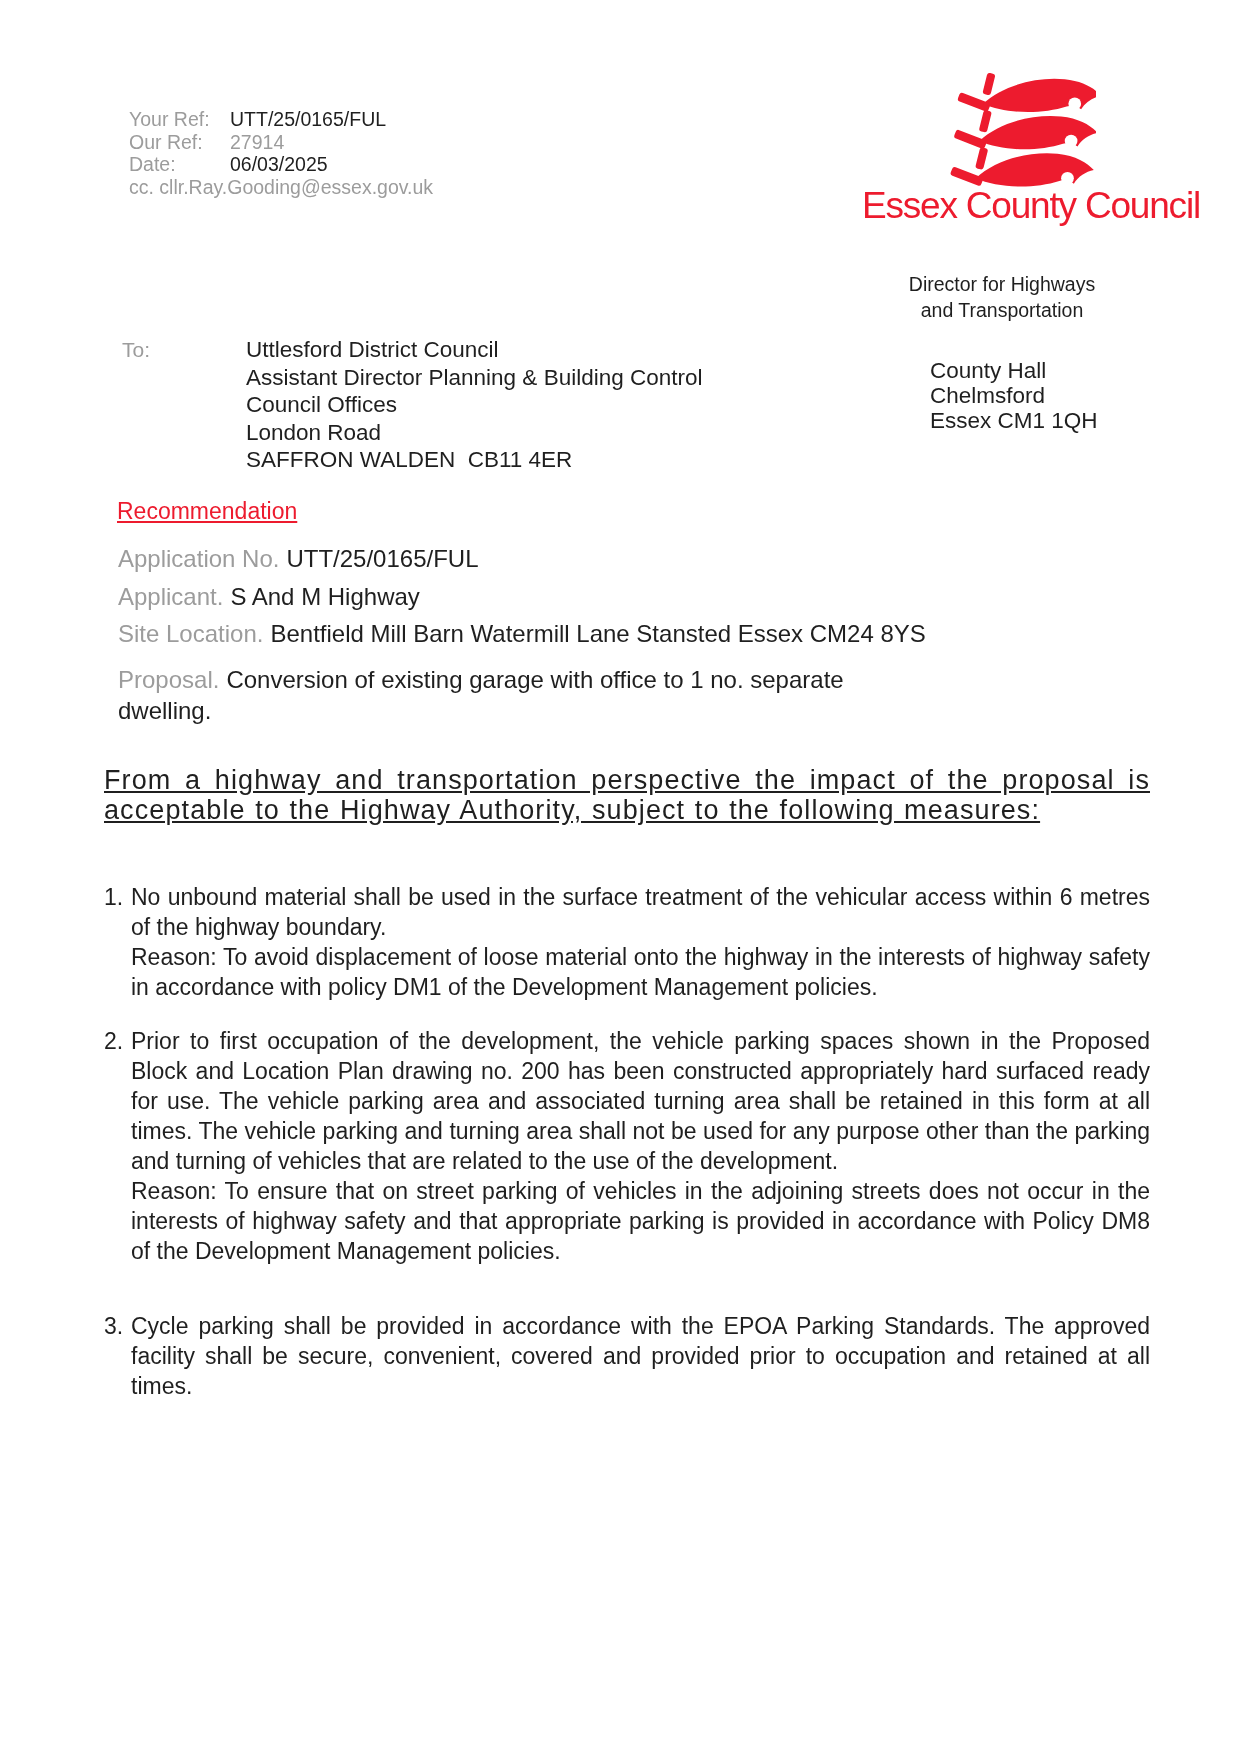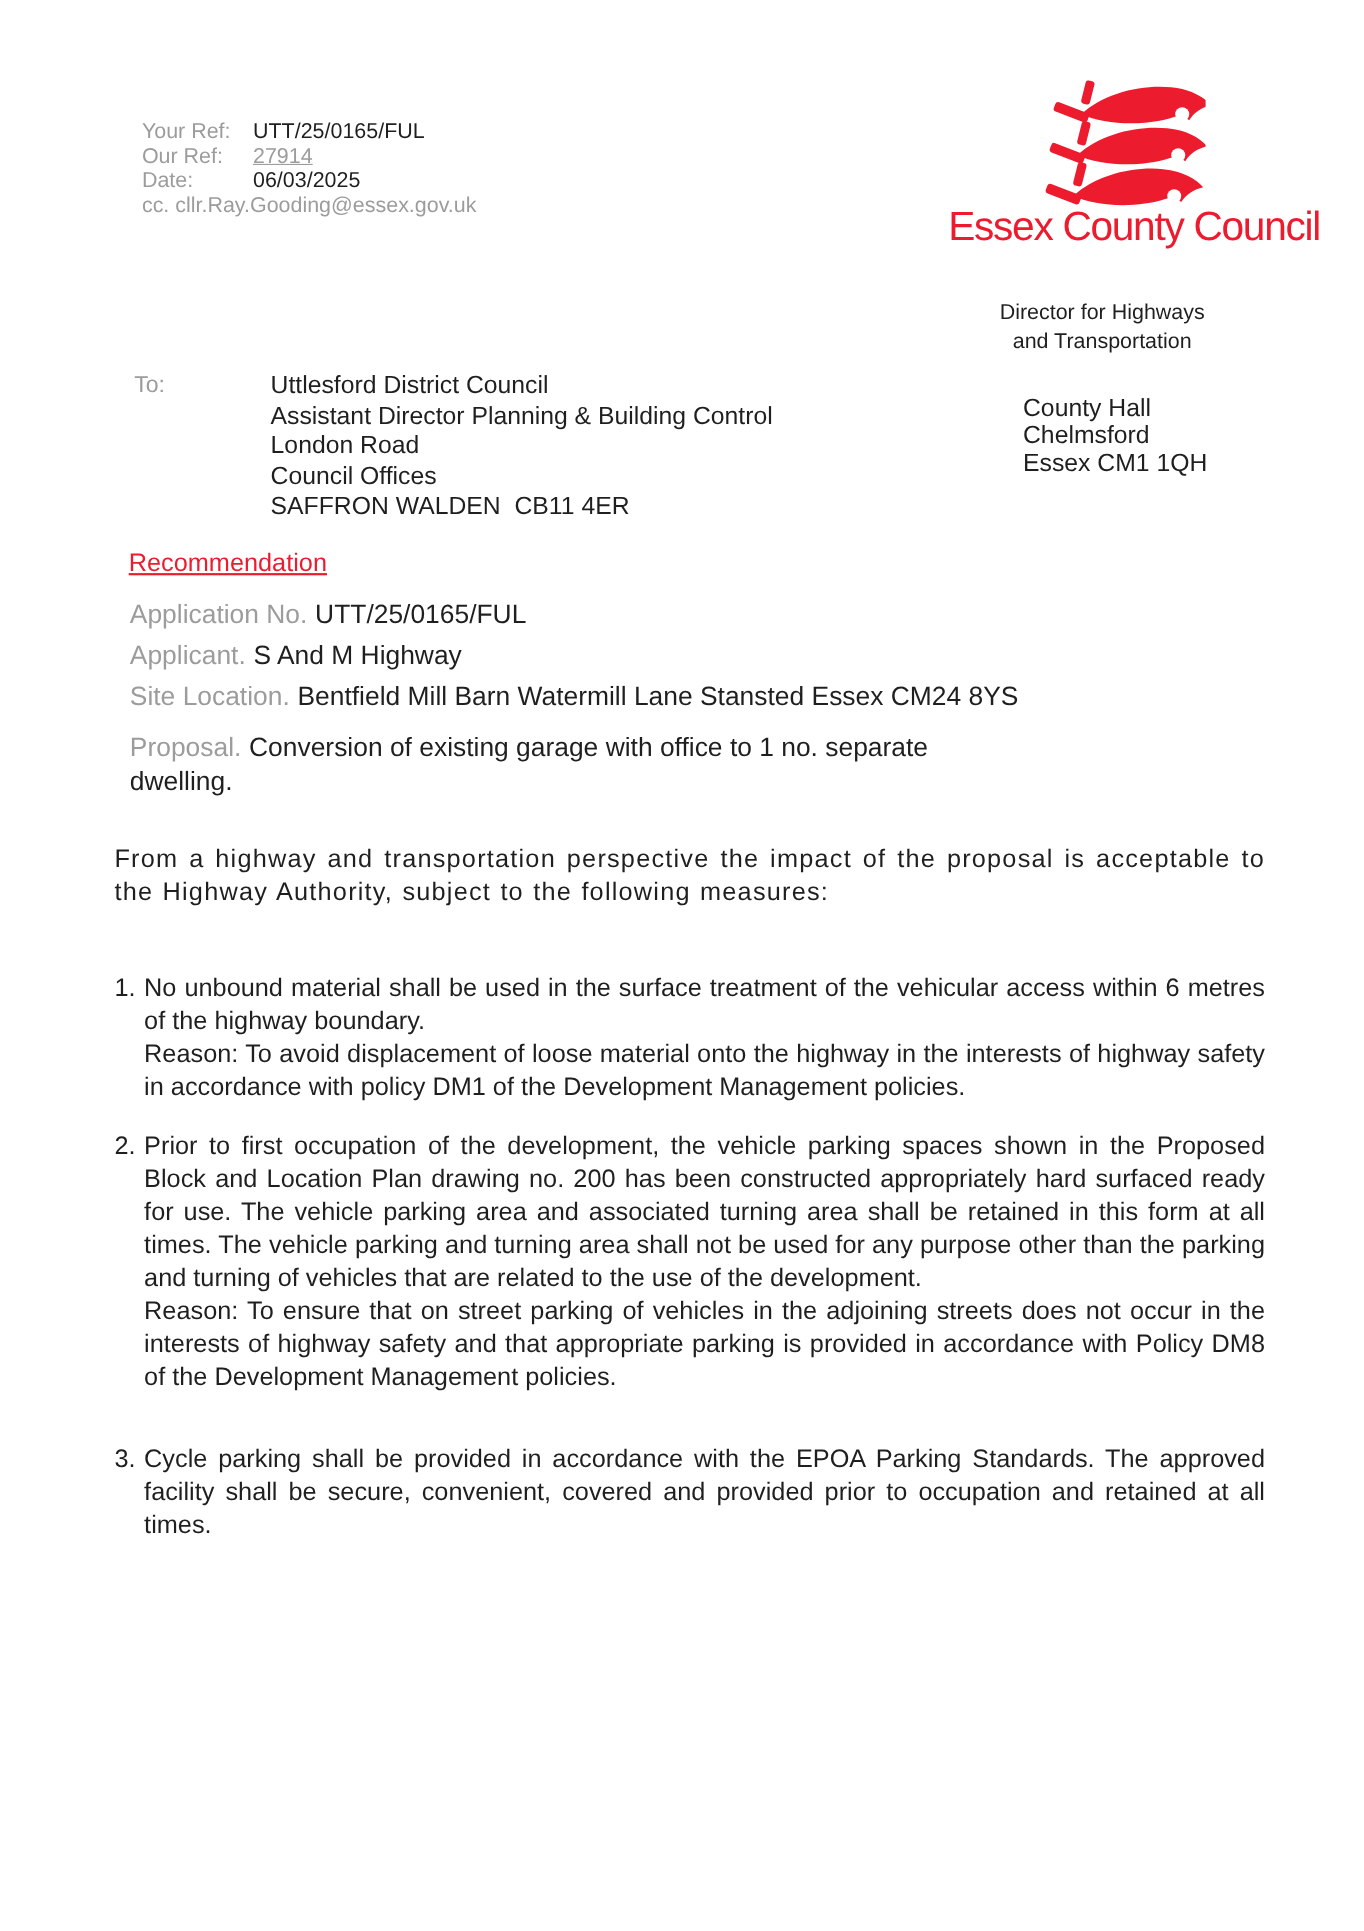--- a/index.html
+++ b/index.html
@@ -20,21 +20,21 @@
   }
 
   
   .ref-block{
     position:absolute;left:129px;top:108px;
     font-size:19.5px;line-height:22.5px;
   }
   .ref-grid{display:grid;grid-template-columns:101px auto;}
   .ref-label{color:var(--gray);}
   .ref-value{color:var(--ink);}
-  .ref-value.muted{color:var(--gray);text-decoration:underline;}
+  .ref-value.muted{color:var(--gray);}
   .cc-line{color:var(--gray);margin-top:0px;}
 
   
   .seax-svg{position:absolute;left:950px;top:73px;width:146px;height:118px;}
   .org-wordmark{
     position:absolute;left:862px;top:186px;width:370px;
     font-size:37px;line-height:40px;letter-spacing:-1.2px;
     color:var(--red);white-space:nowrap;
   }
   .department{
@@ -57,23 +57,23 @@
   .field-label{color:var(--gray);margin-right:7px;}
   .field-value{color:var(--ink);}
   .field-appno{top:543px;}
   .field-applicant{top:581px;}
   .field-site{top:618px;width:1040px;}
   .field-proposal{top:664px;width:782px;}
 
   
   .intro{
     position:absolute;left:104px;top:765px;width:1046px;
-    font-size:23px;line-height:30px;
+    font-size:27px;line-height:30px;
     letter-spacing:1.1px;word-spacing:1px;
-    text-align:justify;text-justify:inter-word;
+    text-align:justify;text-justify:inter-word;text-decoration:underline;
   }
   .measure{
     position:absolute;left:104px;width:1046px;
     padding-left:27px;
     font-size:23px;line-height:30px;
   }
   .measure .num{position:absolute;left:0;top:0;}
   .measure .condition,.measure .reason{
     text-align:justify;text-justify:inter-word;
   }
@@ -114,22 +114,22 @@
   <div class="org-wordmark">Essex County Council</div>
   <div class="department">
     <div>Director for Highways</div>
     <div>and Transportation</div>
   </div>
 
   <div class="to-label">To:</div>
   <div class="recipient">
     <div class="addr-line">Uttlesford District Council</div>
     <div class="addr-line">Assistant Director Planning &amp; Building Control</div>
+    <div class="addr-line">Council Offices</div>
     <div class="addr-line">London Road</div>
-    <div class="addr-line">Council Offices</div>
     <div class="addr-line">SAFFRON WALDEN  CB11 4ER</div>
   </div>
   <div class="sender">
     <div>County Hall</div>
     <div>Chelmsford</div>
     <div>Essex CM1 1QH</div>
   </div>
 
   <h1 class="rec-heading">Recommendation</h1>
 

